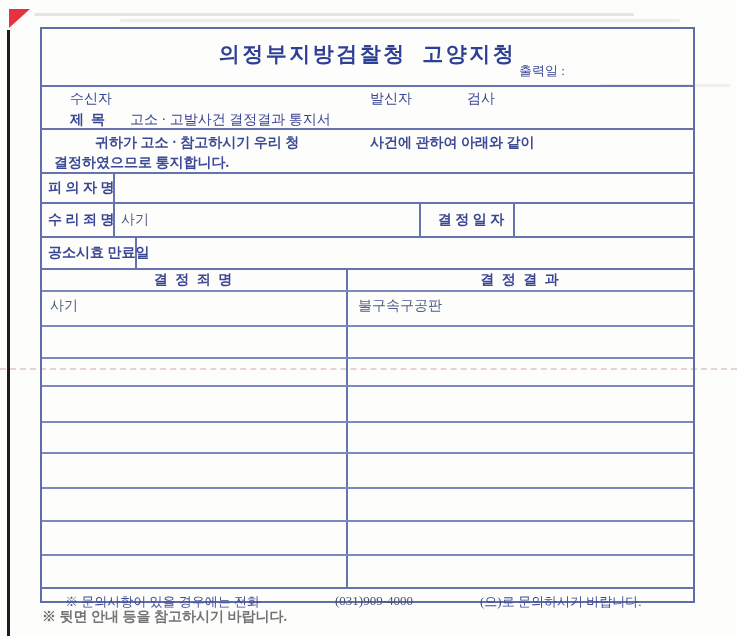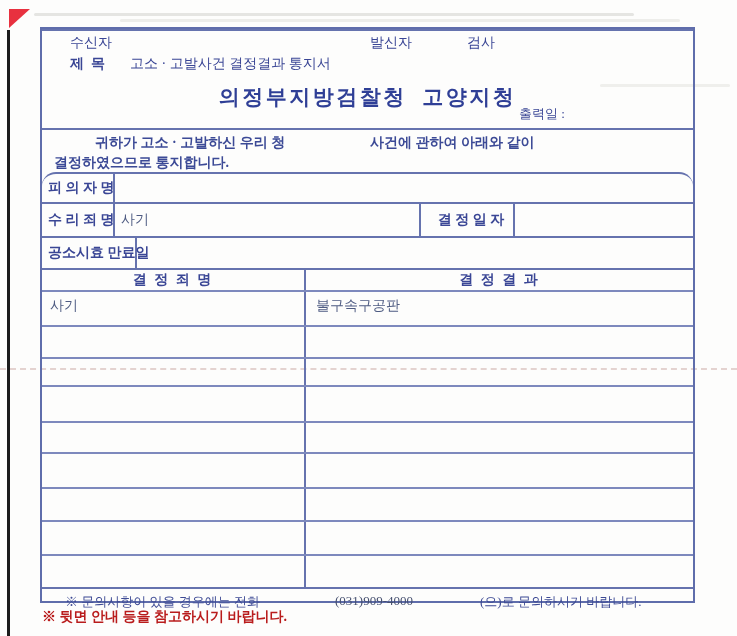--- a/index.html
+++ b/index.html
@@ -39,64 +39,64 @@
   .cell{box-sizing:border-box;position:relative;display:flex;align-items:center;}
   .lab{font-weight:bold;color:#3a4695;padding-left:6px;white-space:pre;}
   .val{color:#4e5b82;}
   .br{border-right:2px solid #6673ae;}
   .bl{border-left:2px solid #6673ae;}
 
   .dhead{display:flex;height:20px;border-top:2px solid #6673ae;font-size:14px;font-weight:bold;}
   .dhead .cell{justify-content:center;letter-spacing:2px;color:#3a4695;white-space:pre;}
   .drow{display:flex;box-sizing:border-box;border-top:2px solid #7d89bd;font-size:14px;}
   .drow .cell{align-items:flex-start;padding-top:5px;color:#4e5b82;}
-  .c1{width:264px;flex:0 0 auto;}
+  .c1{width:306px;flex:0 0 auto;}
   .c2{flex:1 1 auto;}
 
   .ffoot{position:relative;flex:1 1 auto;border-top:2px solid #6673ae;font-size:13px;color:#3d4a94;padding-left:43px;}
   .ffoot .abs{top:4px;}
   .phone{color:#454f6e;}
 
   .red-note{position:absolute;left:42px;top:608px;font-size:14px;font-weight:bold;
-    color:#b91c1c;white-space:pre;}
+    color:#737373;white-space:pre;}
 </style>
 </head>
 <body>
 
 <div style="position:absolute;inset:0;">
 
   <div class="scan-edge"></div>
   <div class="red-flag"></div>
   <div class="streak st1"></div>
   <div class="streak st2"></div>
   <div class="streak st3"></div>
   <div class="fold-line"></div>
 
   <div class="form">
 
+    <div class="sec title-sec">
+      <div class="doc-title">의정부지방검찰청  고양지청</div>
+      <div class="print-date">출력일 :</div>
+    </div>
+
     <div class="sec addr-sec bt">
       <span class="abs" style="left:28px;top:3px;">수신자</span>
       <span class="abs" style="left:328px;top:3px;">발신자</span>
       <span class="abs" style="left:425px;top:3px;">검사</span>
       <span class="abs" style="left:28px;top:24px;font-weight:bold;">제  목</span>
       <span class="abs" style="left:88px;top:24px;">고소 · 고발사건 결정결과 통지서</span>
     </div>
 
-    <div class="sec title-sec">
-      <div class="doc-title">의정부지방검찰청  고양지청</div>
-      <div class="print-date">출력일 :</div>
-    </div>
-
     <div class="sec para-sec bt">
-      <span class="abs" style="left:53px;top:4px;">귀하가 고소 · 고발하신 우리 청</span>
+      <span class="abs" style="left:53px;top:4px;">귀하가 고소 · 참고하시기 우리 청</span>
       <span class="abs" style="left:328px;top:4px;">사건에 관하여 아래와 같이</span>
       <span class="abs" style="left:12px;top:24px;">결정하였으므로 통지합니다.</span>
     </div>
 
-    <div class="frow" style="height:30px;border-radius:14px;">
+    <div class="frow" style="height:30px;">
       <div class="cell br lab" style="width:73px;">피 의 자 명</div>
       <div class="cell val" style="flex:1;padding-left:6px;"></div>
     </div>
 
     <div class="frow" style="height:34px;">
       <div class="cell br lab" style="width:73px;">수 리 죄 명</div>
       <div class="cell val" style="width:304px;padding-left:6px;">사기</div>
       <div class="cell bl br lab" style="width:96px;justify-content:center;padding-left:8px;">결 정 일 자</div>
       <div class="cell val" style="flex:1;padding-left:6px;"></div>
     </div>

